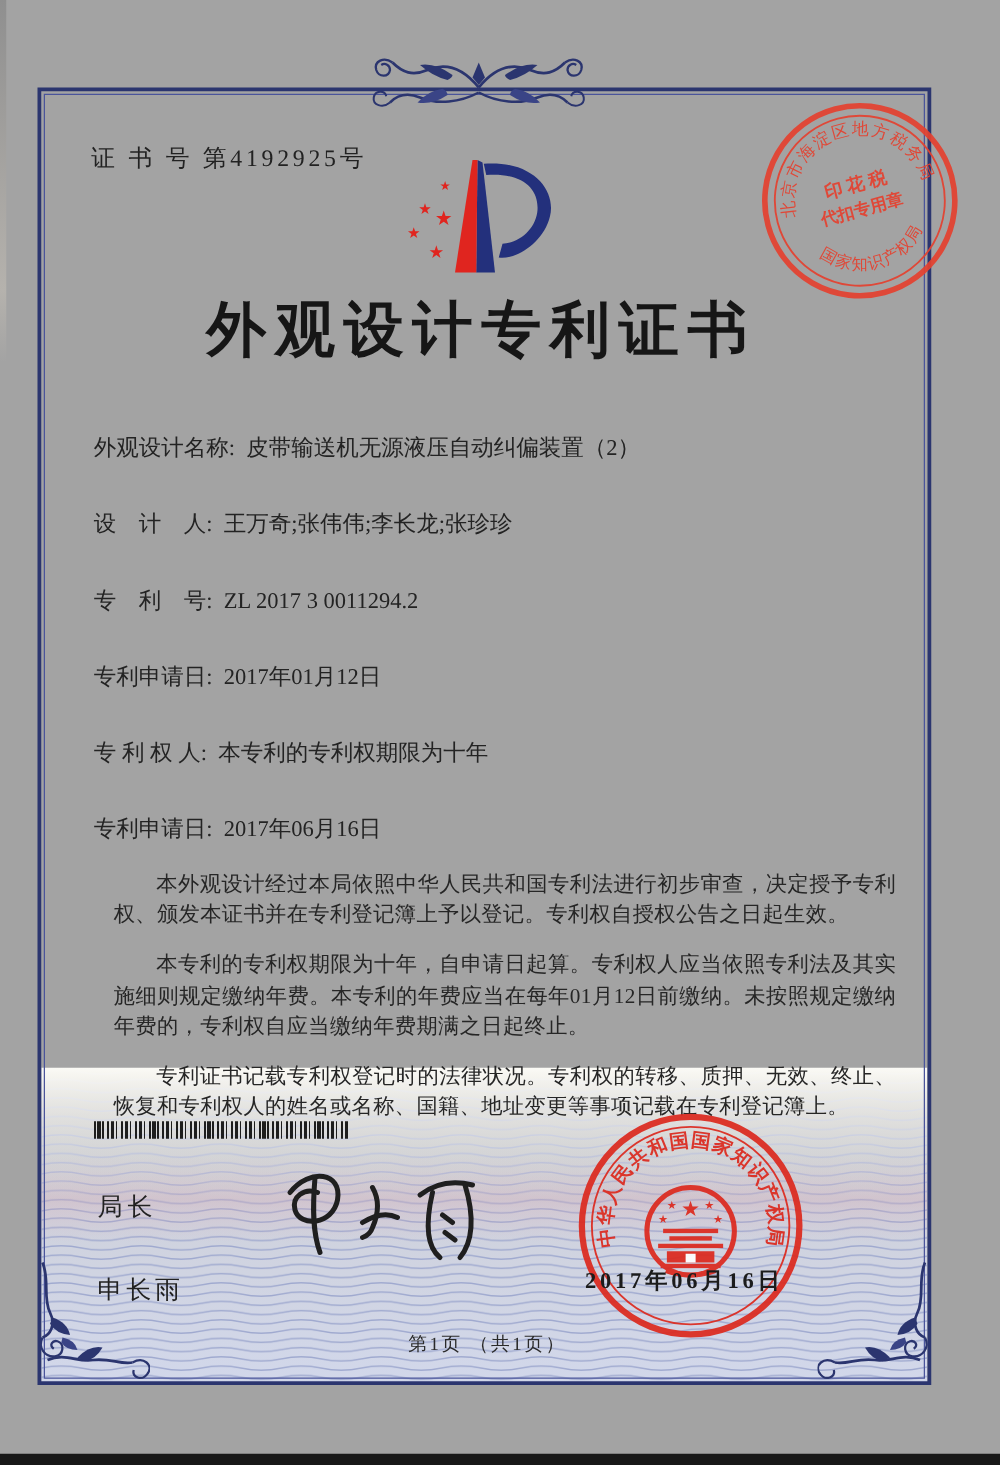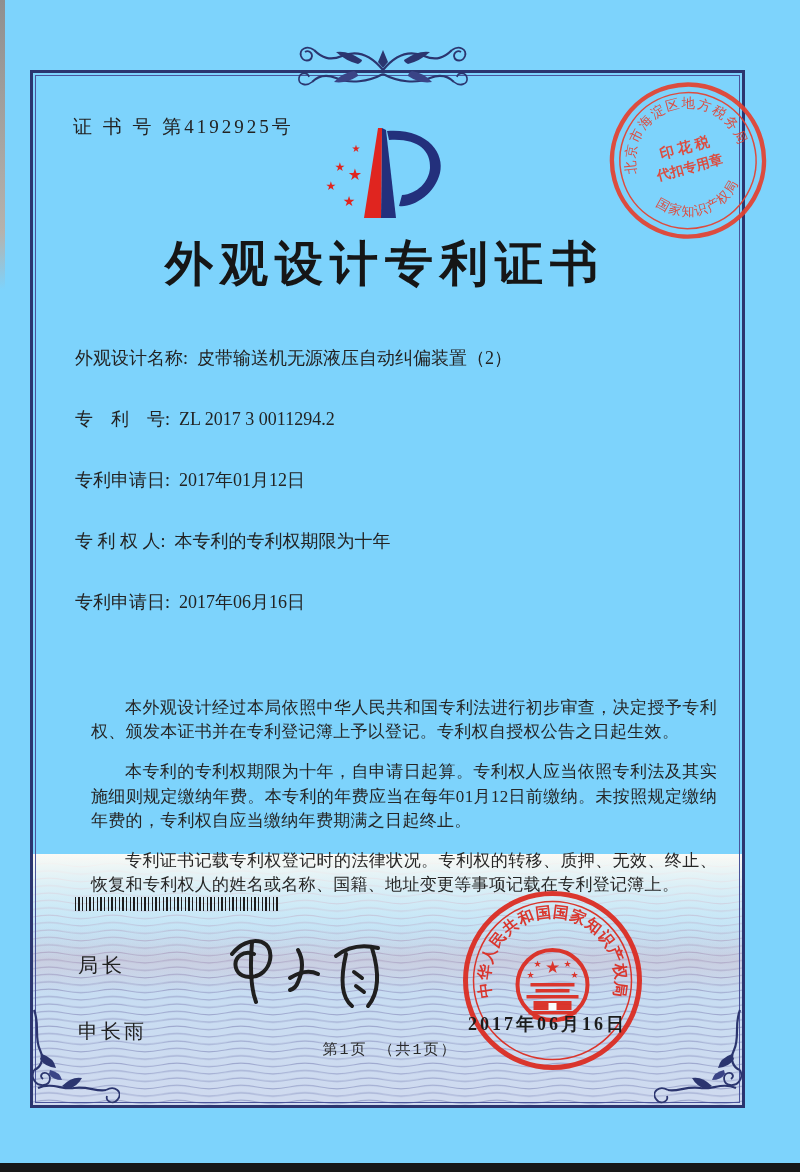--- a/index.html
+++ b/index.html
@@ -1,17 +1,17 @@
 <!DOCTYPE html>
 <html><head>
 <meta charset="utf-8">
 <style>
   html,body{margin:0;padding:0;}
   body{font-family:"Liberation Serif","DejaVu Serif",serif;background:#e9e9e9;}
-  .photo{position:relative;width:800px;height:1172px;background:#7dd3fc;overflow:hidden;}
+  .photo{position:relative;width:800px;height:1172px;background:#a3a3a3;overflow:hidden;}
   
   .edge-left{position:absolute;left:0;top:0;width:5px;height:290px;
     background:linear-gradient(180deg,#8f8f8f,#b5b2ad 80%,rgba(181,178,173,0));}
   .edge-bottom{position:absolute;left:0;top:1163px;width:800px;height:9px;background:#181818;}
   
   .frame{position:absolute;left:30px;top:70px;width:715px;height:1038px;
     border:3px solid #2b356f;box-sizing:border-box;}
   .frame-inner{position:absolute;inset:2px;border:1px solid #4a549b;}
   
   .waves{position:absolute;left:33px;top:854px;width:709px;height:252px;}
@@ -29,22 +29,22 @@
     text-align:justify;text-indent:2em;color:#262626;}
   .barcode{position:absolute;left:75px;top:897px;width:204px;height:14px;
     background:repeating-linear-gradient(90deg,#1d1d1d 0 1.5px,transparent 1.5px 3px,
       #1d1d1d 3px 5.5px,transparent 5.5px 7px,#1d1d1d 7px 8px,transparent 8px 11px);}
   .sig-title{position:absolute;left:78px;top:952px;font-size:20px;letter-spacing:4px;color:#222;font-family:Liberation Mono, monospace;}
   .sig-name{position:absolute;left:78px;top:1018px;font-size:20px;letter-spacing:3px;color:#222;}
   .signature{position:absolute;left:202px;top:922px;}
   .office-seal{position:absolute;left:460px;top:888px;opacity:.93;}
   .seal-date{position:absolute;left:468px;top:1012px;font-size:18px;letter-spacing:3px;
     color:#1c1c1c;font-weight:bold;}
-  .footer{position:absolute;left:220px;top:1040px;width:340px;text-align:center;
-    font-size:15px;letter-spacing:2px;color:#2a2a2a;font-family:Liberation Mono, monospace;}
+  .footer{position:absolute;left:220px;top:1066px;width:340px;text-align:center;
+    font-size:15px;letter-spacing:2px;color:#2a2a2a;}
   .ornament-top{position:absolute;left:258px;top:40px;}
   .corner-bl{position:absolute;left:28px;top:1008px;}
   .corner-br{position:absolute;left:654px;top:1008px;transform:scaleX(-1);}
   svg text{font-family:"Liberation Serif","DejaVu Serif",serif;}
 </style>
 </head>
 <body>
 
 <div class="photo">
 
@@ -156,20 +156,23 @@
         <textPath href="#taxBot" startOffset="50%" text-anchor="middle">国家知识产权局</textPath>
       </text>
       <text x="82.5" y="74" font-size="14.5" fill="#e5412f" text-anchor="middle" font-weight="bold">印 花 税</text>
       <text x="82.5" y="94" font-size="13.5" fill="#e5412f" text-anchor="middle" font-weight="bold">代扣专用章</text>
     </svg>
   </div>
 
   <div class="rows">
     <div class="row">
       <span class="lbl">外观设计名称:</span><span class="val">皮带输送机无源液压自动纠偏装置（2）</span>
+    </div>
+    <div class="row">
+      <span class="lbl">设　计　人:</span><span class="val">王万奇;张伟伟;李长龙;张珍珍</span>
     </div>
     <div class="row">
       <span class="lbl">专　利　号:</span><span class="val">ZL 2017 3 0011294.2</span>
     </div>
     <div class="row">
       <span class="lbl">专利申请日:</span><span class="val">2017年01月12日</span>
     </div>
     <div class="row">
       <span class="lbl">专 利 权 人:</span><span class="val">本专利的专利权期限为十年</span>
     </div>

